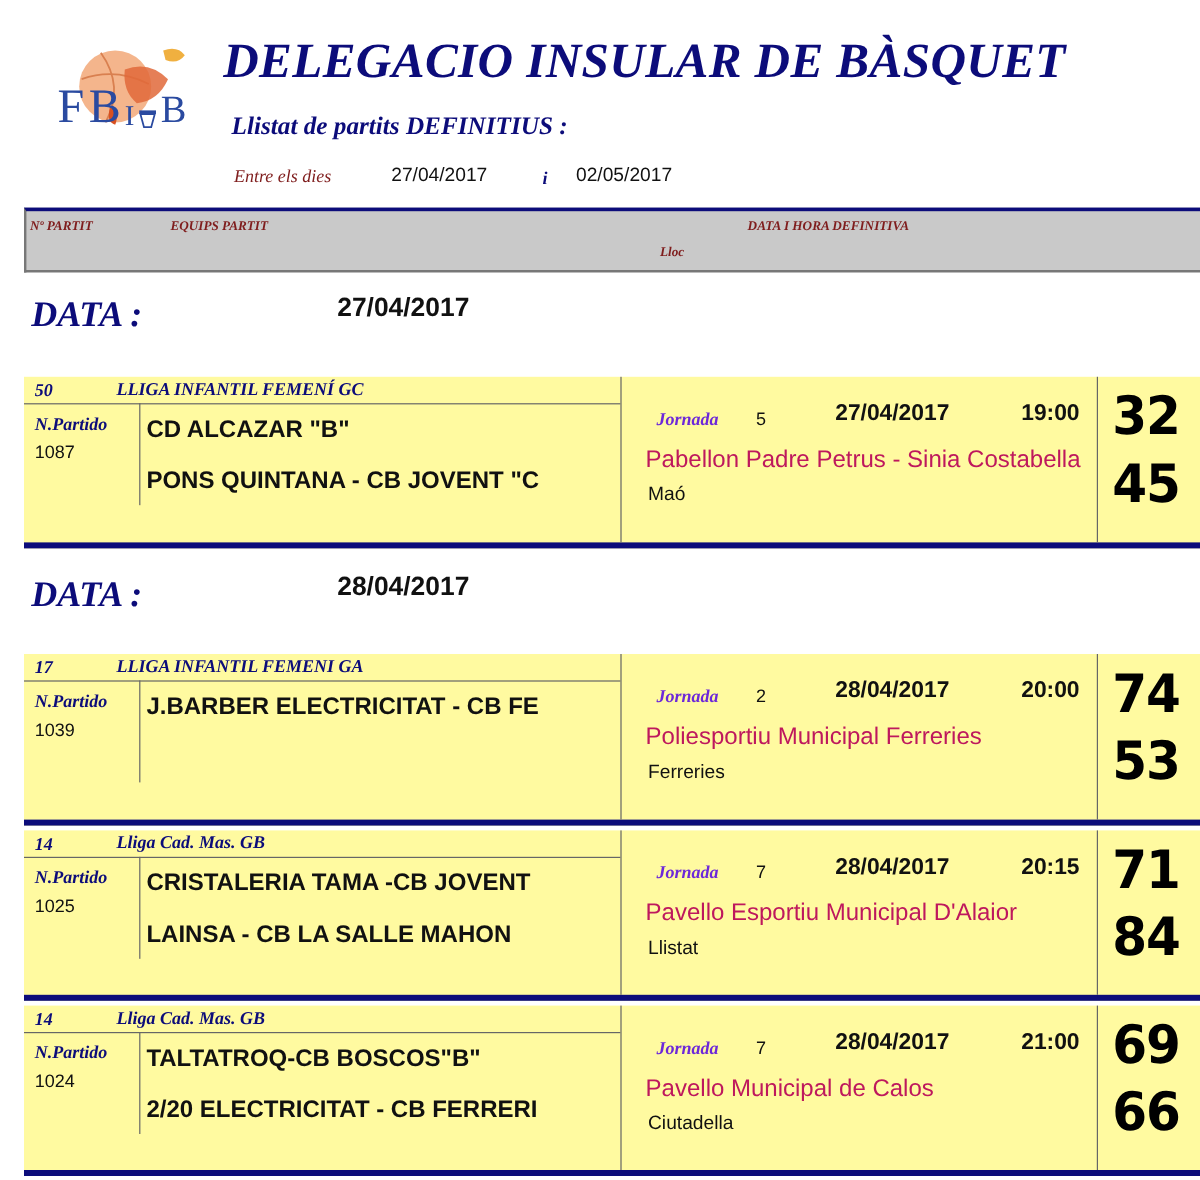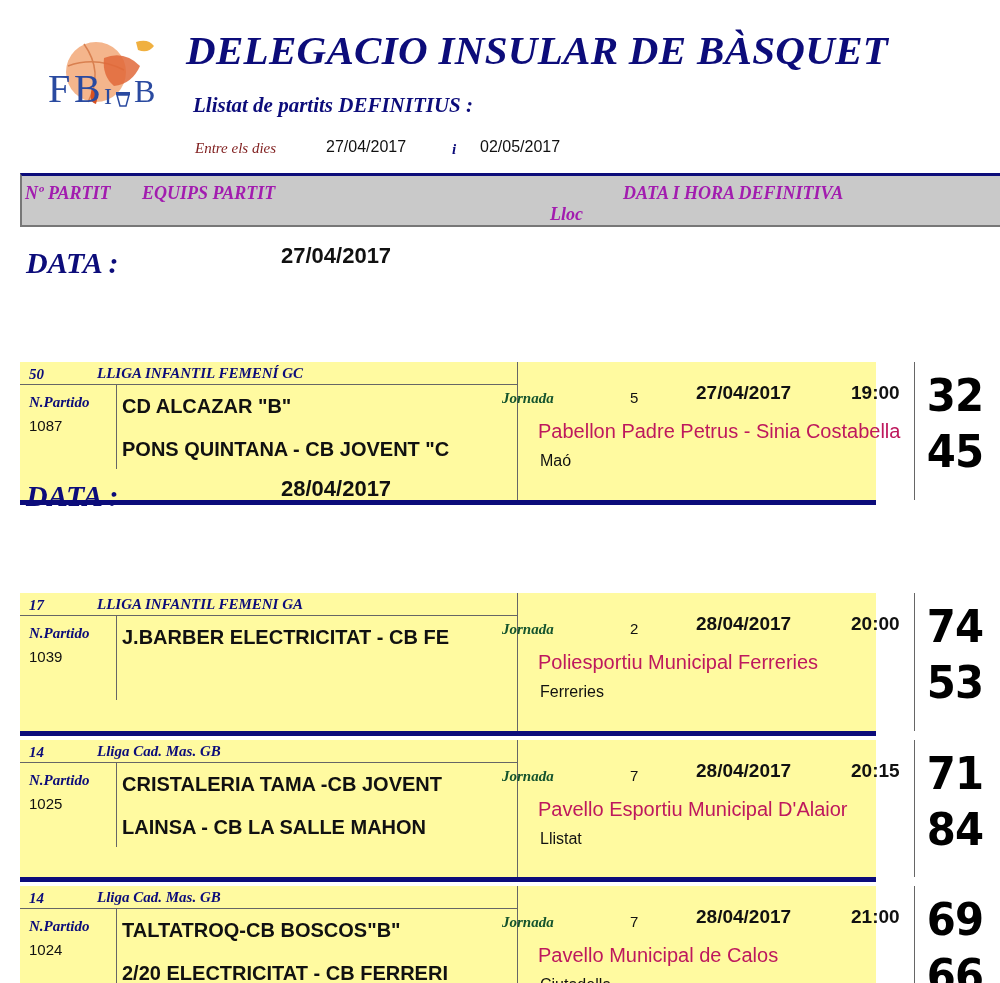--- a/index.html
+++ b/index.html
@@ -10,40 +10,40 @@
   .logo { position: absolute; left: 44px; top: 36px; width: 116px; height: 80px; }
   .title { position: absolute; left: 186px; top: 26px; font-family: "Liberation Serif", serif; font-style: italic; font-weight: bold; font-size: 41px; color: #0c0c7a; letter-spacing: 0.3px; white-space: nowrap; }
   .subtitle { position: absolute; left: 193px; top: 93px; font-family: "Liberation Serif", serif; font-style: italic; font-weight: bold; font-size: 21px; color: #0c0c7a; white-space: nowrap; }
   .range-label { position: absolute; left: 195px; top: 140px; font-family: "Liberation Serif", serif; font-style: italic; font-size: 15px; color: #7f1d1d; }
   .range-from { position: absolute; left: 326px; top: 138px; font-size: 16px; color: #111; }
   .range-and { position: absolute; left: 452px; top: 141px; font-family: "Liberation Serif", serif; font-style: italic; font-weight: bold; font-size: 15px; color: #0c0c7a; }
   .range-to { position: absolute; left: 480px; top: 138px; font-size: 16px; color: #111; }
 
   
   .colbar { position: absolute; left: 20px; top: 173px; width: 980px; height: 54px; background: #c9c9c9; border-top: 3px solid #0c0c7a; border-left: 2px solid #777; border-bottom: 2px solid #777; }
-  .colbar span { position: absolute; font-family: "Liberation Serif", serif; font-style: italic; font-weight: bold; font-size: 18px; color: #a21caf; white-space: nowrap; }
+  .colbar span { position: absolute; font-family: "Liberation Serif", serif; font-style: italic; font-weight: bold; font-size: 11px; color: #7f1d1d; white-space: nowrap; }
 
   
   .date-label { position: absolute; left: 26px; font-family: "Liberation Serif", serif; font-style: italic; font-weight: bold; font-size: 30px; color: #0c0c7a; }
   .date-value { position: absolute; left: 281px; font-weight: bold; font-size: 22px; color: #111; }
 
   
-  .card { position: absolute; left: 20px; width: 856px; background: #fffaa0; border-bottom: 5px solid #0c0c7a; margin-top: 48px; }
+  .card { position: absolute; left: 20px; width: 980px; background: #fffaa0; border-bottom: 5px solid #0c0c7a; }
   .card .vline1 { position: absolute; left: 497px; top: 0; bottom: 0; width: 1px; background: #666; }
   .card .vline2 { position: absolute; left: 894px; top: 0; bottom: 0; width: 1px; background: #666; }
   .card .hline { position: absolute; left: 0; width: 497px; top: 22px; height: 1px; background: #666; }
   .card .vline3 { position: absolute; left: 96px; top: 22px; height: 85px; width: 1px; background: #666; }
   .card .num { position: absolute; left: 9px; top: 4px; font-family: "Liberation Serif", serif; font-style: italic; font-weight: bold; font-size: 15px; color: #0c0c7a; }
   .card .league { position: absolute; left: 77px; top: 3px; font-family: "Liberation Serif", serif; font-style: italic; font-weight: bold; font-size: 15px; color: #0c0c7a; white-space: nowrap; }
   .card .np-label { position: absolute; left: 9px; top: 32px; font-family: "Liberation Serif", serif; font-style: italic; font-weight: bold; font-size: 15px; color: #0c0c7a; }
   .card .np-value { position: absolute; left: 9px; top: 55px; font-size: 15px; color: #111; }
   .card .team { position: absolute; left: 102px; font-weight: bold; font-size: 20px; color: #111; white-space: nowrap; }
   .card .team.a { top: 33px; }
   .card .team.b { top: 76px; }
-  .card .jlabel { position: absolute; left: 482px; top: 28px; font-family: "Liberation Serif", serif; font-style: italic; font-weight: bold; font-size: 15px; color: #14532d; }
+  .card .jlabel { position: absolute; left: 527px; top: 28px; font-family: "Liberation Serif", serif; font-style: italic; font-weight: bold; font-size: 15px; color: #6d28d9; }
   .card .jvalue { position: absolute; left: 610px; top: 27px; font-size: 15px; color: #111; }
   .card .mdate { position: absolute; left: 676px; top: 20px; font-weight: bold; font-size: 19px; color: #111; }
   .card .mtime { position: absolute; left: 831px; top: 20px; font-weight: bold; font-size: 19px; color: #111; }
   .card .venue { position: absolute; left: 518px; top: 58px; font-size: 20px; color: #be185d; white-space: nowrap; }
   .card .town { position: absolute; left: 520px; top: 90px; font-size: 16px; color: #111; }
   .card .score { position: absolute; left: 900px; width: 70px; text-align: center; font-family: "DejaVu Sans", sans-serif; font-weight: bold; font-size: 44px; color: #000; letter-spacing: -1px; transform: scaleX(0.95); line-height: 1; }
   .card .score.h { top: 12px; }
   .card .score.v { top: 68px; }
 </style>
 </head>

